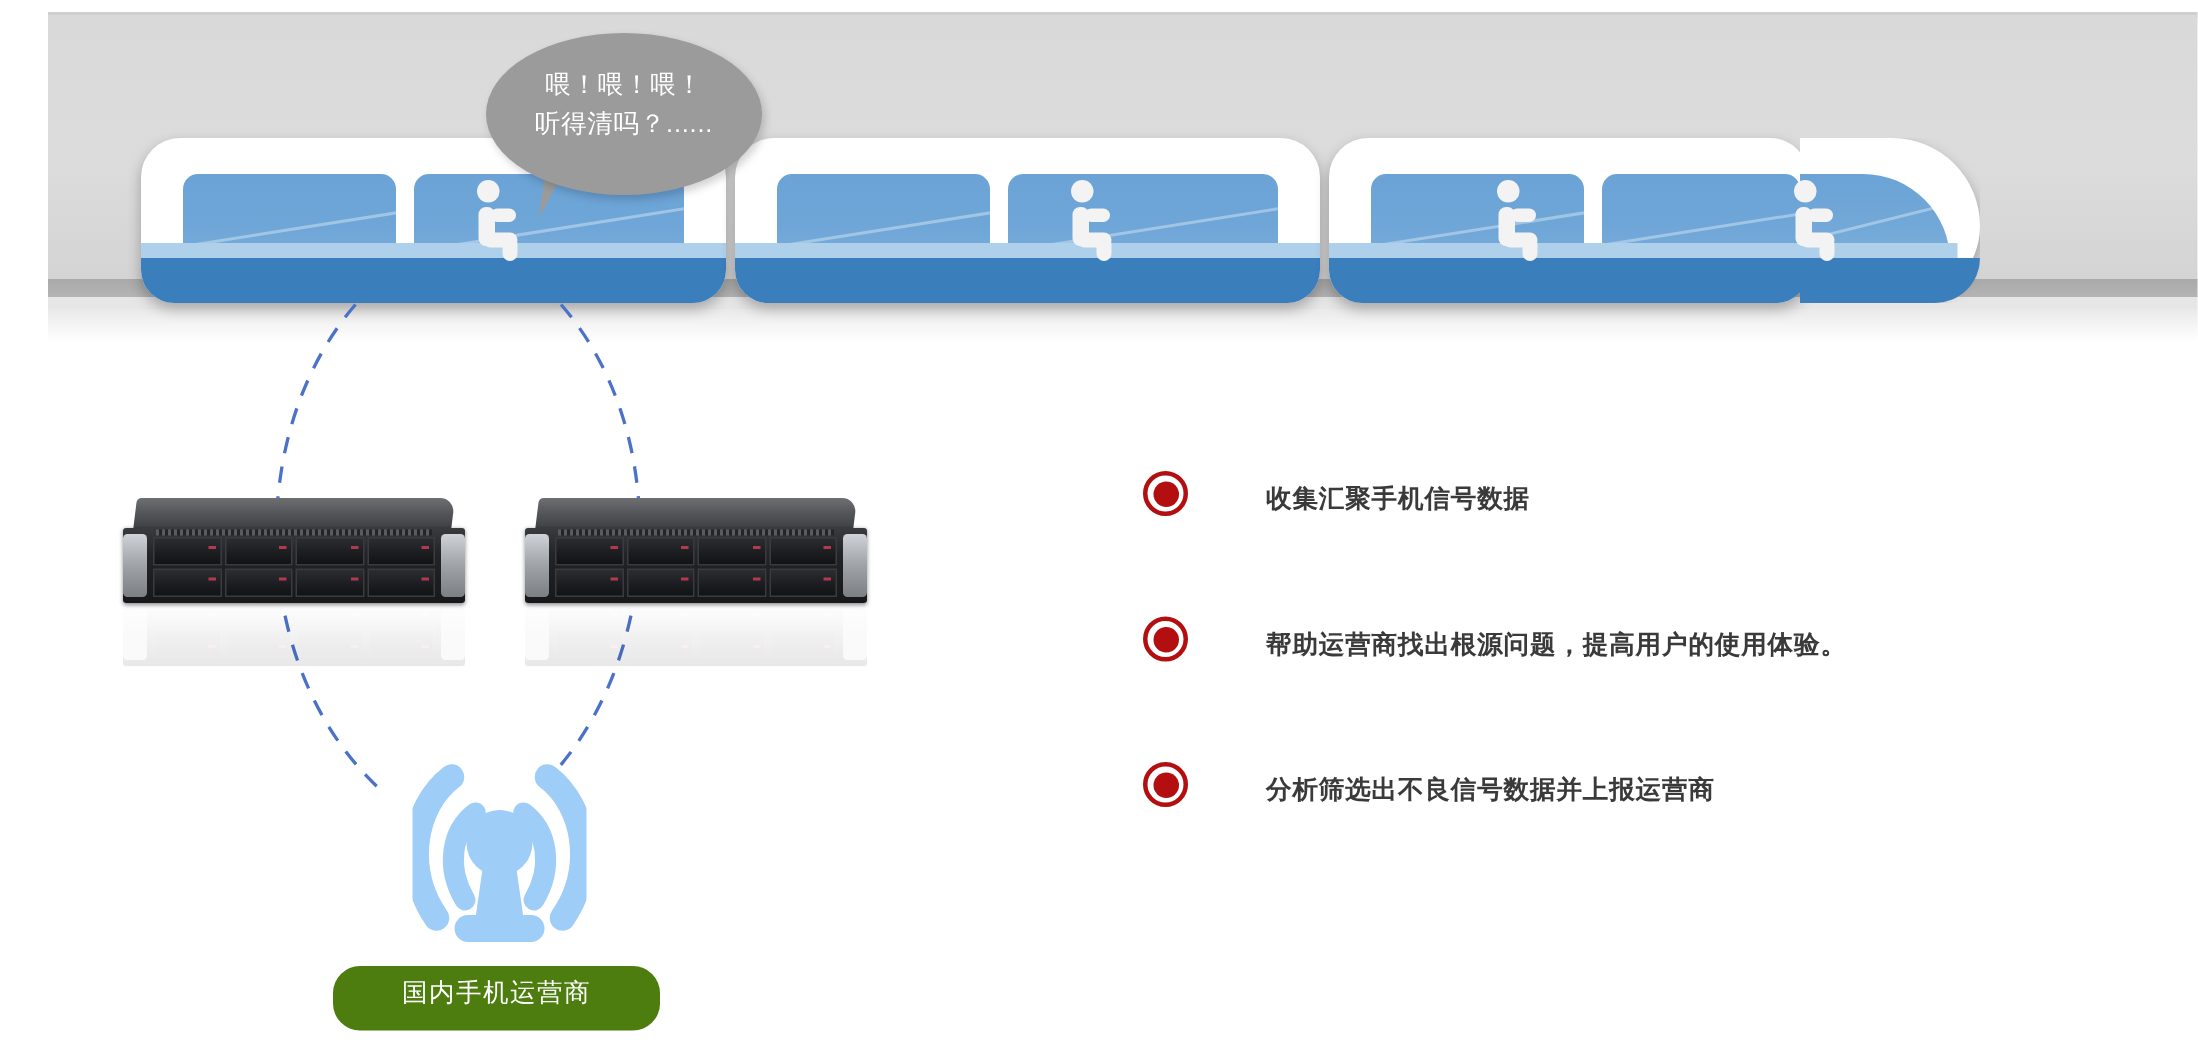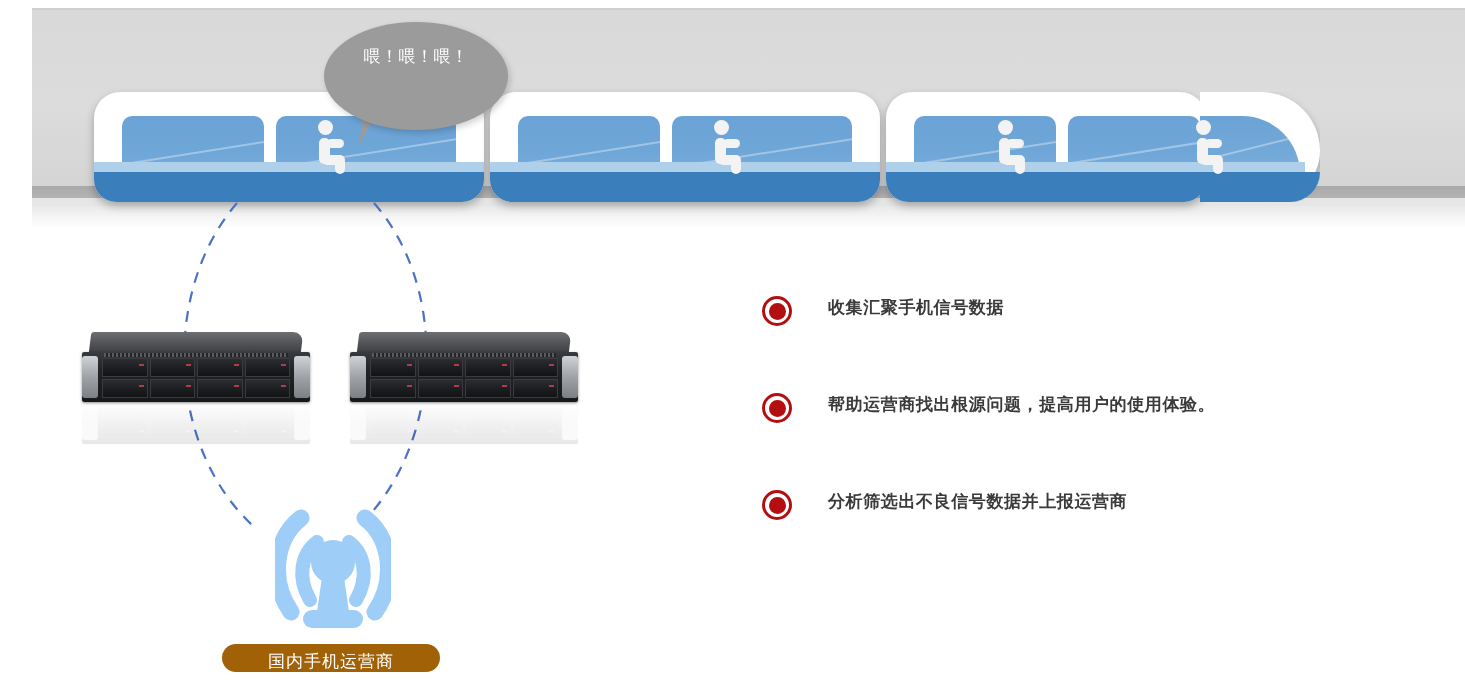--- a/index.html
+++ b/index.html
@@ -264,38 +264,39 @@
     -webkit-mask-image: linear-gradient(to top, transparent 0%, rgba(0,0,0,0.9) 85%);
     mask-image: linear-gradient(to top, transparent 0%, rgba(0,0,0,0.9) 85%);
     filter: blur(0.4px);
   }
 
   
   .tower { position: absolute; left: 243px; top: 508px; width: 116px; height: 122px; }
   .tower-label {
     position: absolute;
     left: 190px; top: 644px;
-    width: 218px; height: 28px;
-    background: #a16207;
+    width: 218px; height: 43px;
+    background: #4d7c0f;
     border-radius: 18px;
     color: #ffffff;
     font-size: 17px;
     line-height: 36px;
     text-align: center;
     letter-spacing: 1px;
   }
 
   
   .bullets { position: absolute; left: 730px; top: 296px; width: 700px; }
   .bullet-row {
     position: relative;
     height: 48px;
     margin-bottom: 49px;
     display: flex;
-    align-items: flex-start;
+    align-items: flex-end;
+    gap: 16px;
   }
   .bullet-dot {
     width: 30px; height: 30px;
     border-radius: 50%;
     border: 3px solid #b30f10;
     box-sizing: border-box;
     position: relative;
     flex: 0 0 auto;
   }
   .bullet-dot::after {
@@ -386,20 +387,21 @@
       <span class="arm"></span>
       <span class="thigh"></span>
       <span class="shin"></span>
     </div>
   </div>
 
   <div class="bubble-tail"></div>
   <div class="bubble">
     <div class="txt">
       <div>喂！喂！喂！</div>
+      <div>听得清吗？......</div>
     </div>
   </div>
 
   <svg class="link-svg" viewBox="0 0 330 340">
     <path d="M 95 8 C 20 95, 25 250, 110 330" fill="none" stroke="#4a72c8" stroke-width="2.2" stroke-dasharray="11 9" stroke-linecap="butt"></path>
     <path d="M 232 8 C 308 95, 300 250, 218 330" fill="none" stroke="#4a72c8" stroke-width="2.2" stroke-dasharray="11 9" stroke-linecap="butt"></path>
   </svg>
 
   <div class="server" style="left:50px; top:332px;">
     <div class="chassis-top"></div>

